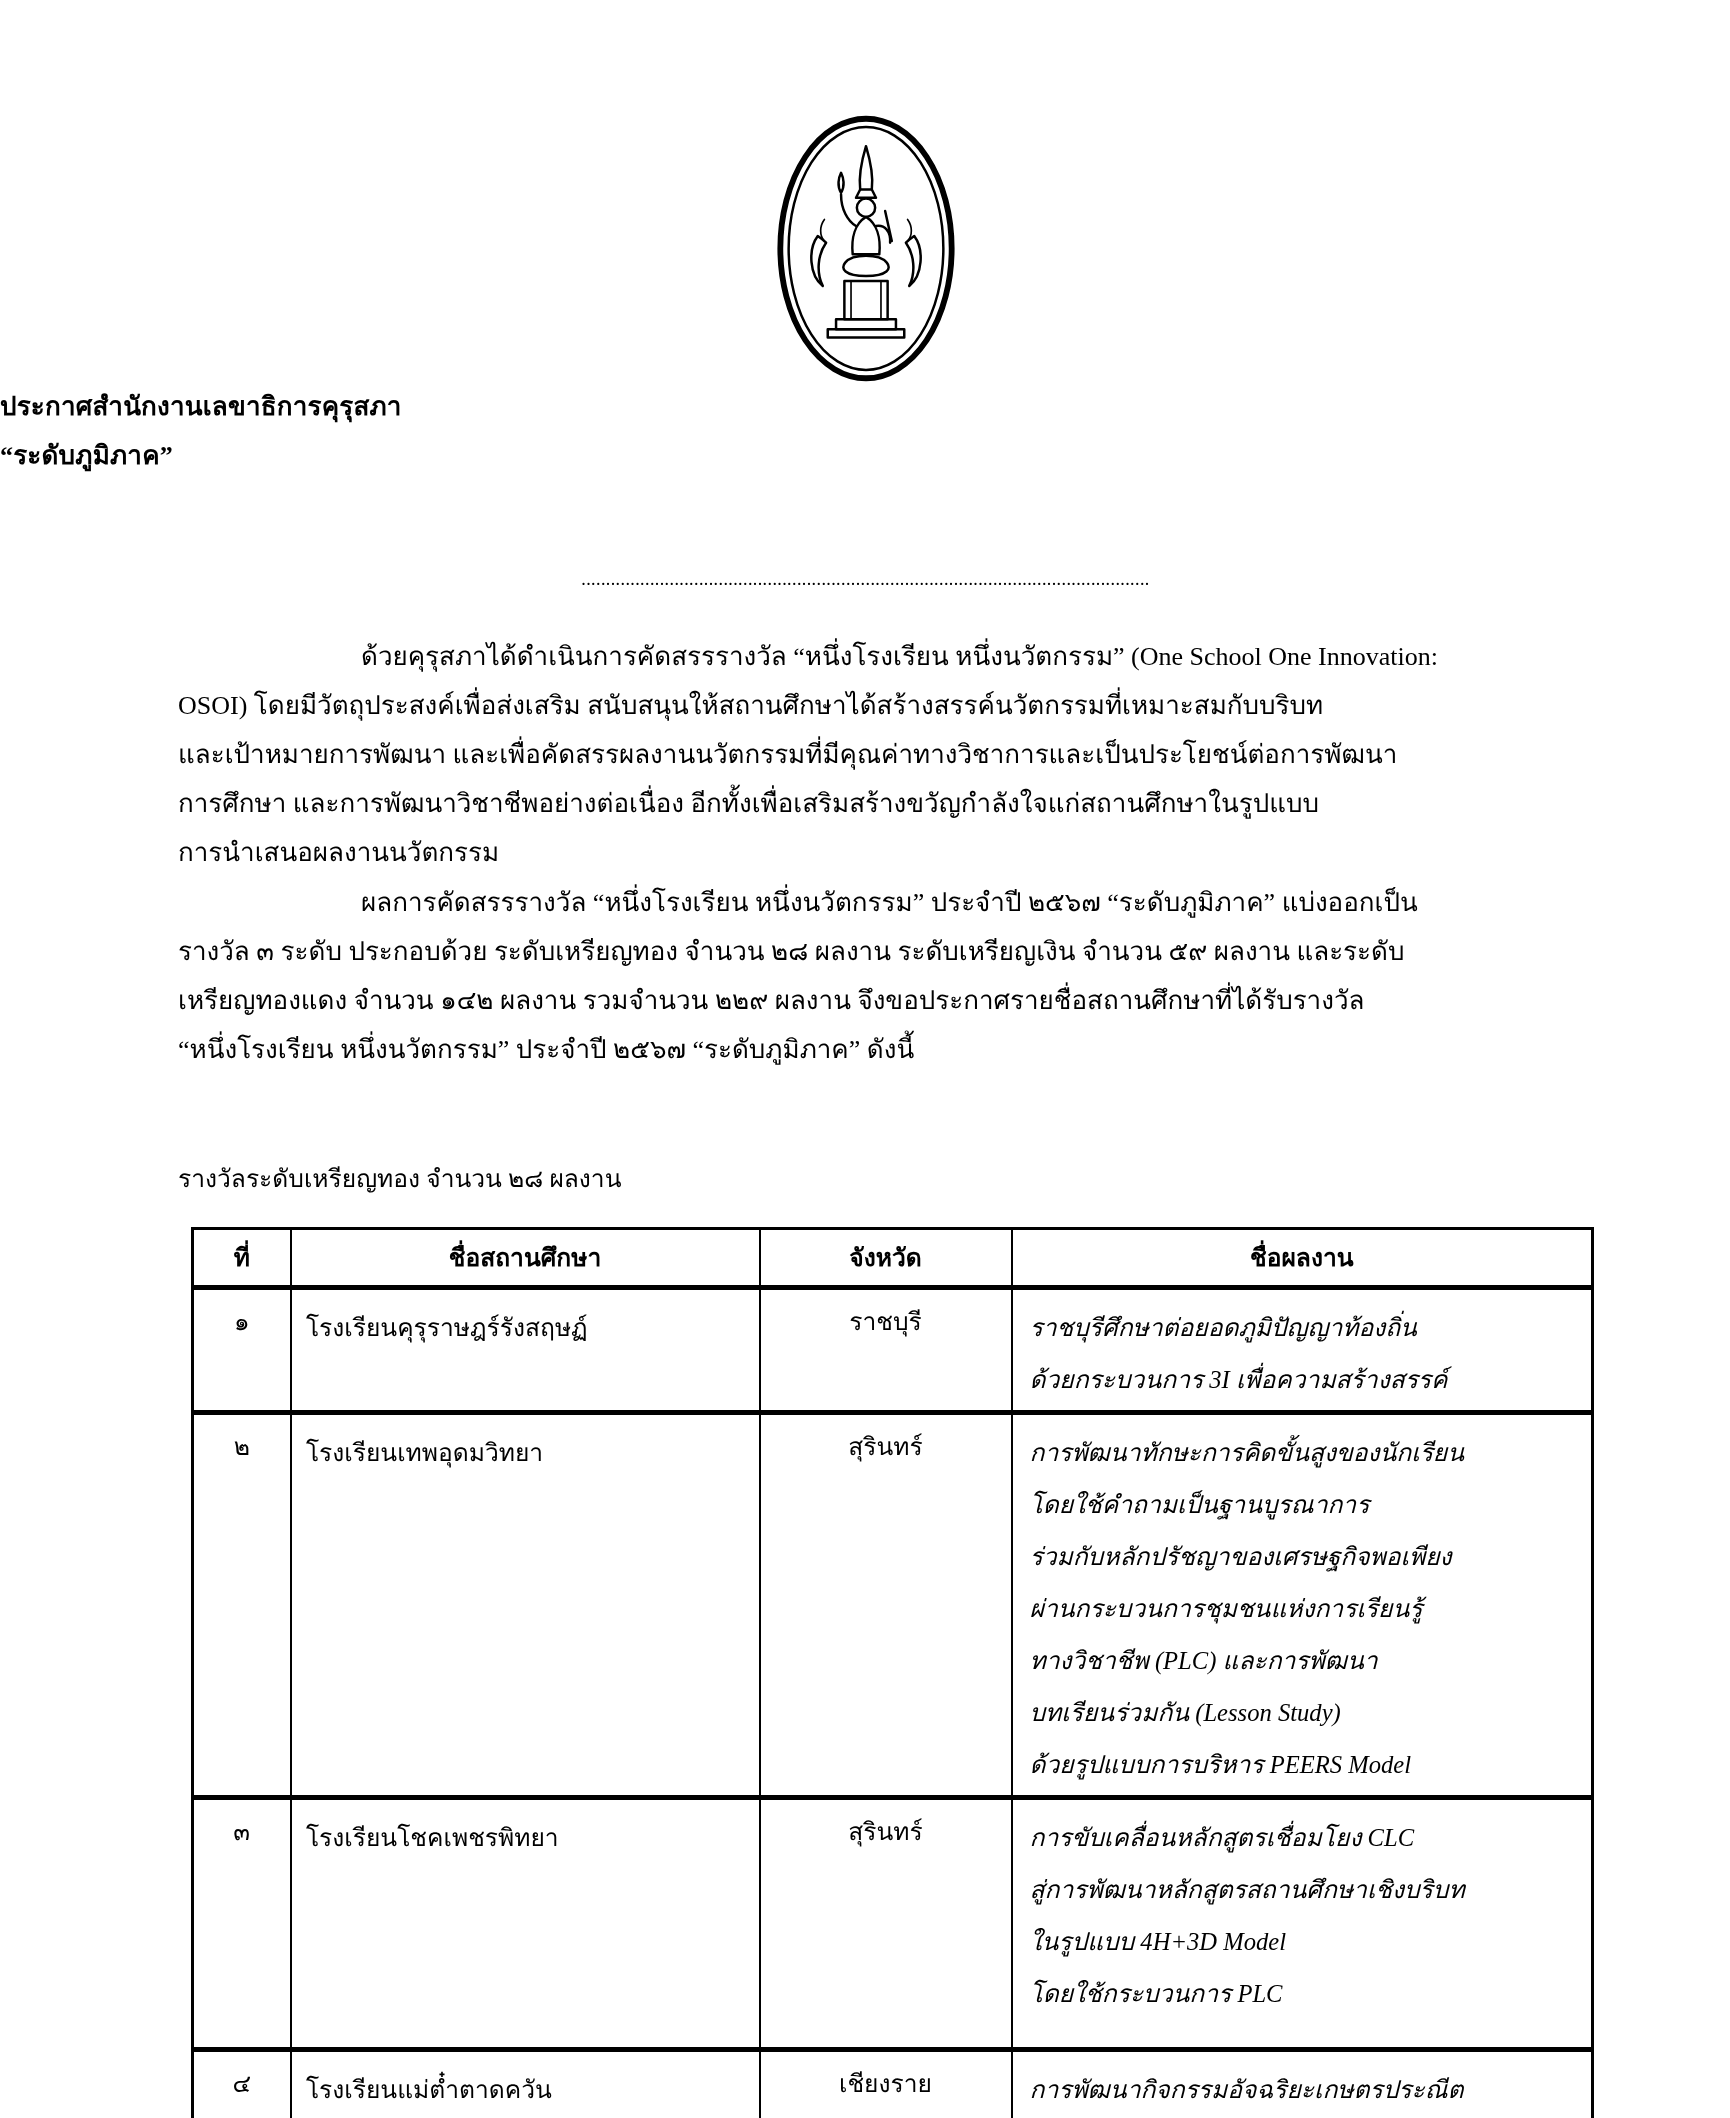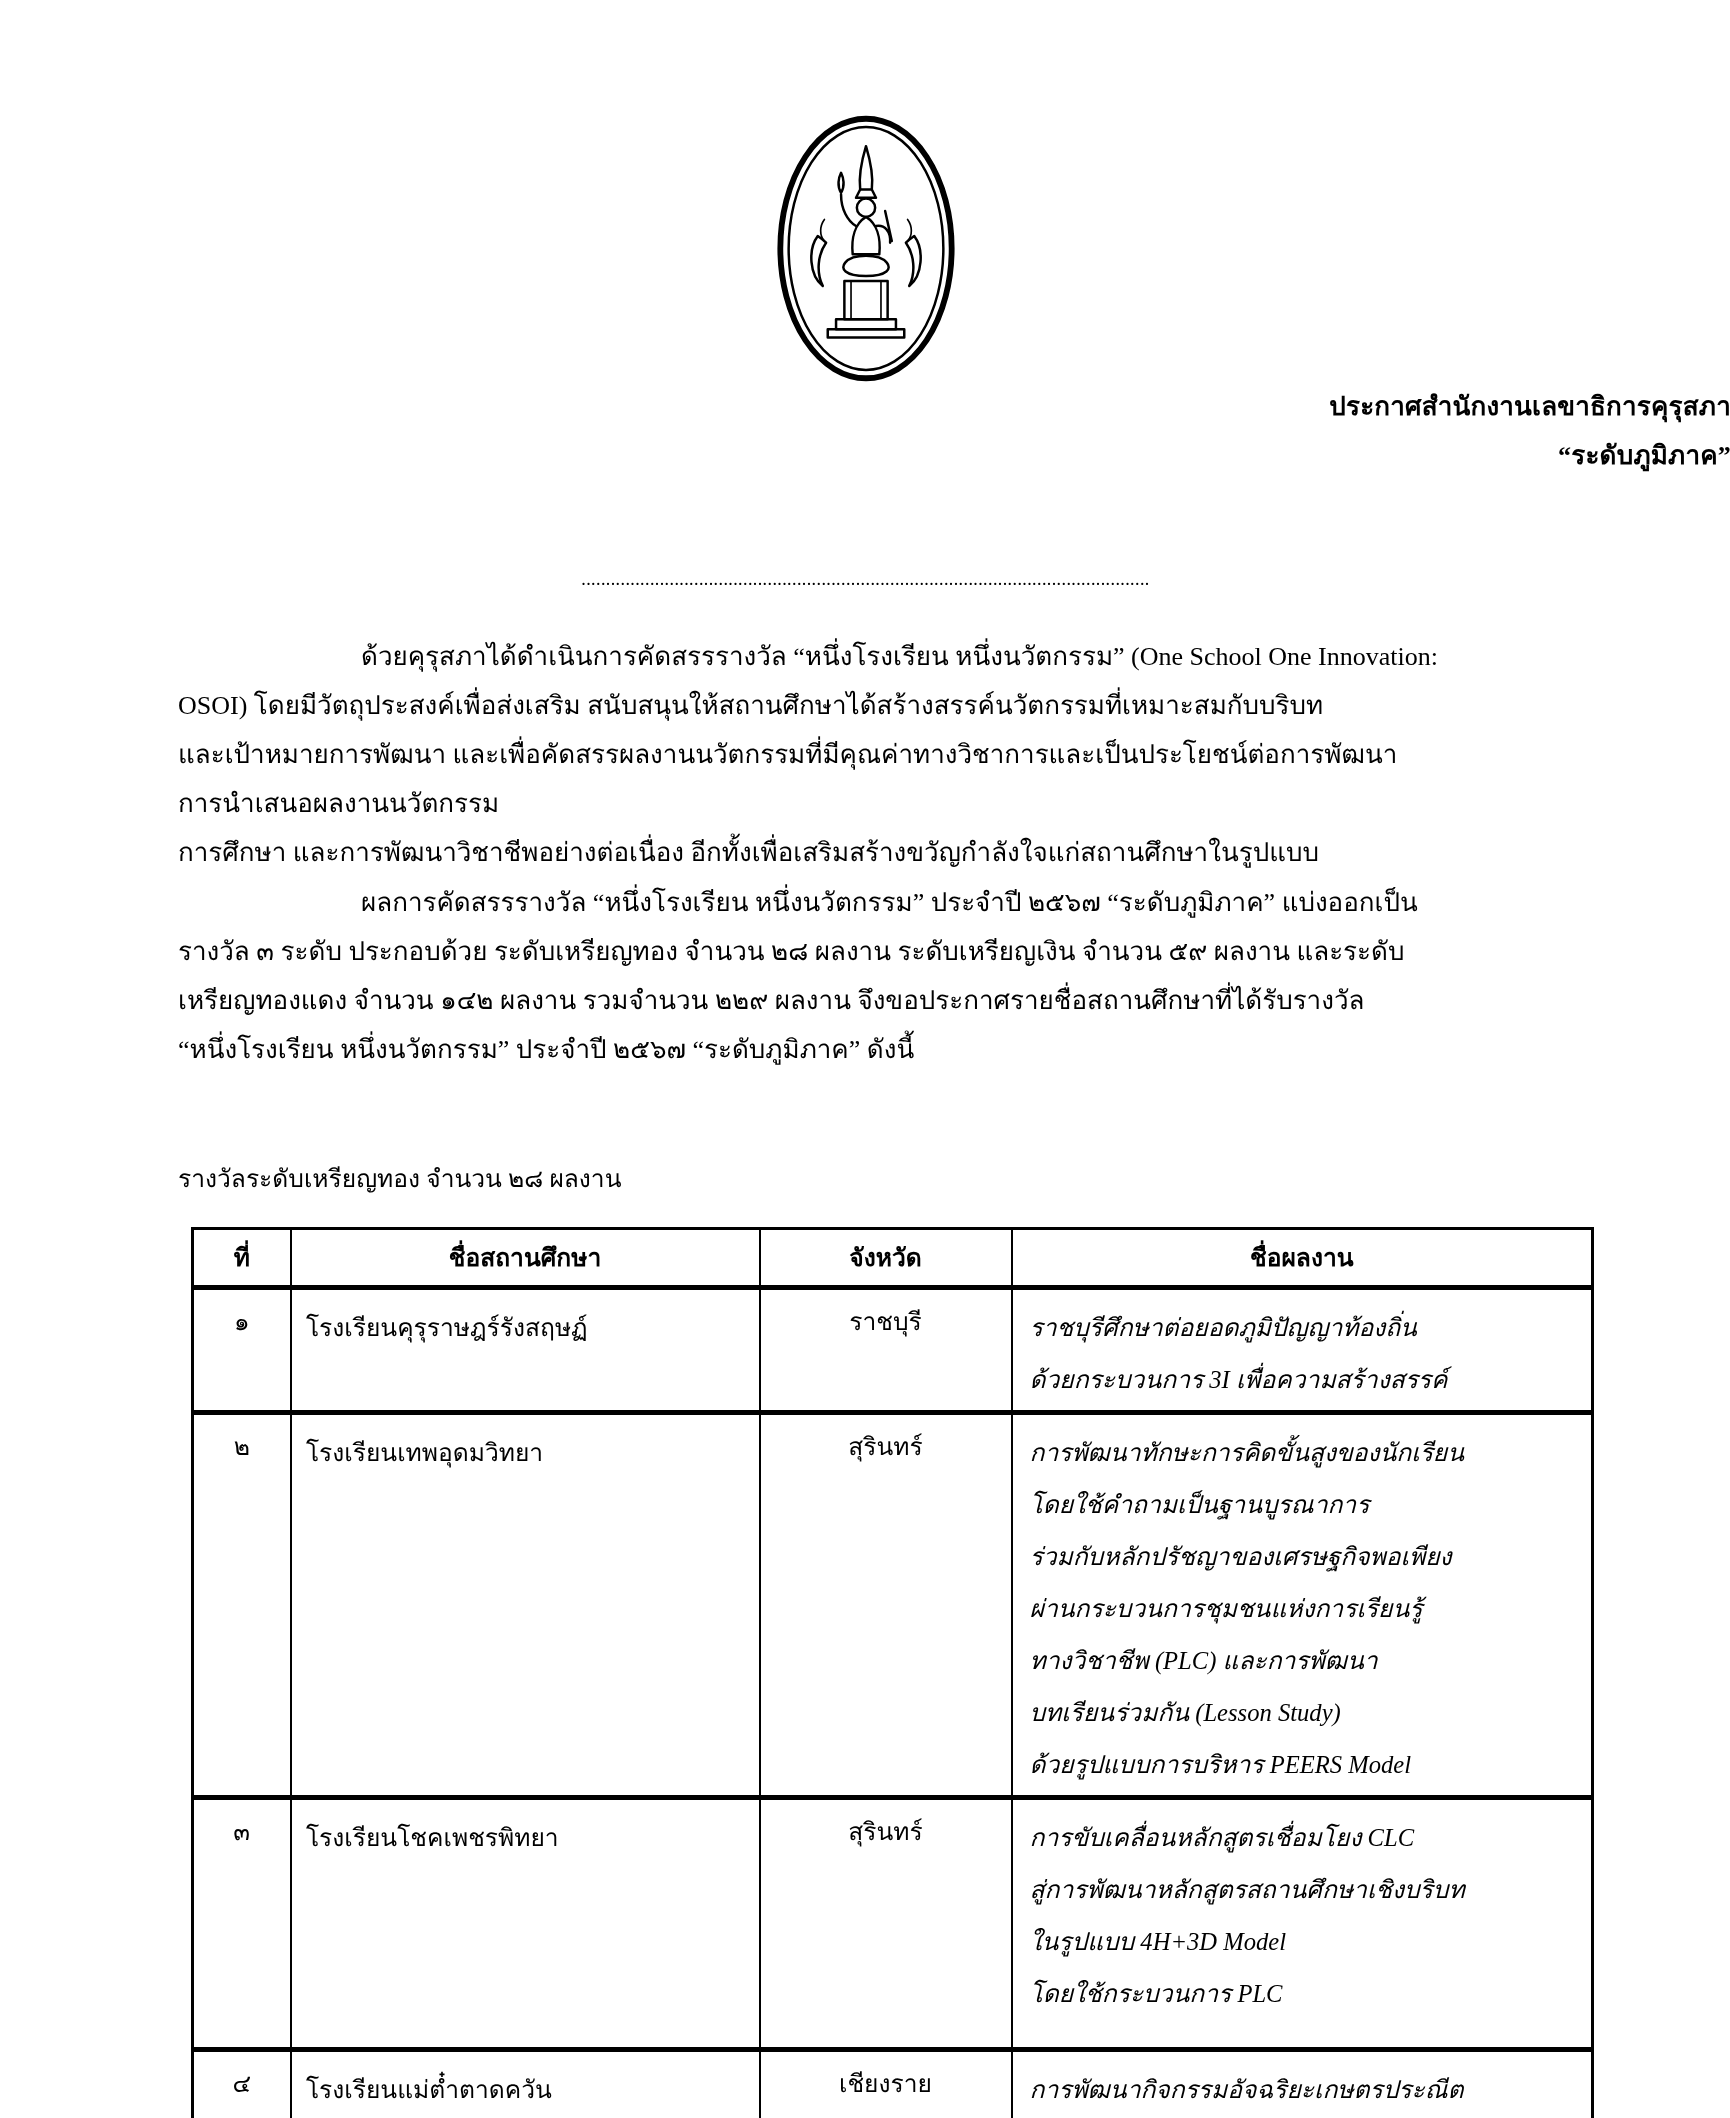--- a/index.html
+++ b/index.html
@@ -16,21 +16,21 @@
     position: absolute;
     top: 111px; left: 50%;
     transform: translateX(-50%);
     width: 183px; height: 275px;
   }
   .emblem svg { width: 100%; height: 100%; }
 
   .title-block {
     position: absolute;
     top: 382px; left: 0; width: 100%;
-    text-align: right;
+    text-align: left;
     font-size: 26px; font-weight: 700;
     line-height: 49px;
     letter-spacing: 0.2px;
   }
 
   .dotted-sep {
     position: absolute;
     top: 569px; left: 50%;
     transform: translateX(-50%);
     width: 631px; height: 22px;
@@ -132,22 +132,22 @@
   <div class="title-line">ประกาศสำนักงานเลขาธิการคุรุสภา</div>
   <div class="title-line">“ระดับภูมิภาค”</div>
 </div>
 
 <div class="dotted-sep">....................................................................................................................</div>
 
 <div class="body-para para-1">
   <div class="body-line indent">ด้วยคุรุสภาได้ดำเนินการคัดสรรรางวัล  “หนึ่งโรงเรียน หนึ่งนวัตกรรม”  (One School One Innovation:</div>
   <div class="body-line">OSOI) โดยมีวัตถุประสงค์เพื่อส่งเสริม สนับสนุนให้สถานศึกษาได้สร้างสรรค์นวัตกรรมที่เหมาะสมกับบริบท</div>
   <div class="body-line">และเป้าหมายการพัฒนา และเพื่อคัดสรรผลงานนวัตกรรมที่มีคุณค่าทางวิชาการและเป็นประโยชน์ต่อการพัฒนา</div>
+  <div class="body-line">การศึกษา และการพัฒนาวิชาชีพอย่างต่อเนื่อง อีกทั้งเพื่อเสริมสร้างขวัญกำลังใจแก่สถานศึกษาในรูปแบบ</div>
   <div class="body-line">การนำเสนอผลงานนวัตกรรม</div>
-  <div class="body-line">การศึกษา และการพัฒนาวิชาชีพอย่างต่อเนื่อง อีกทั้งเพื่อเสริมสร้างขวัญกำลังใจแก่สถานศึกษาในรูปแบบ</div>
 </div>
 
 <div class="body-para para-2">
   <div class="body-line indent">ผลการคัดสรรรางวัล “หนึ่งโรงเรียน หนึ่งนวัตกรรม” ประจำปี ๒๕๖๗ “ระดับภูมิภาค” แบ่งออกเป็น</div>
   <div class="body-line">รางวัล ๓ ระดับ ประกอบด้วย ระดับเหรียญทอง จำนวน ๒๘ ผลงาน ระดับเหรียญเงิน จำนวน ๕๙ ผลงาน และระดับ</div>
   <div class="body-line">เหรียญทองแดง จำนวน ๑๔๒ ผลงาน รวมจำนวน ๒๒๙ ผลงาน จึงขอประกาศรายชื่อสถานศึกษาที่ได้รับรางวัล</div>
   <div class="body-line">“หนึ่งโรงเรียน หนึ่งนวัตกรรม” ประจำปี ๒๕๖๗ “ระดับภูมิภาค” ดังนี้</div>
 </div>
 
 <div class="section-heading">รางวัลระดับเหรียญทอง จำนวน ๒๘ ผลงาน</div>

